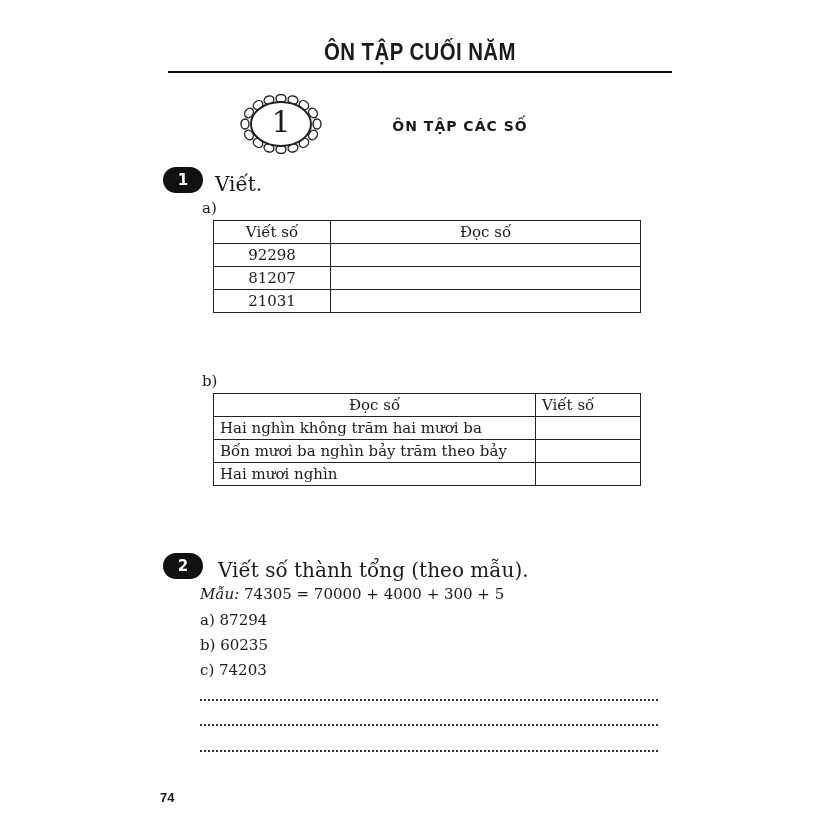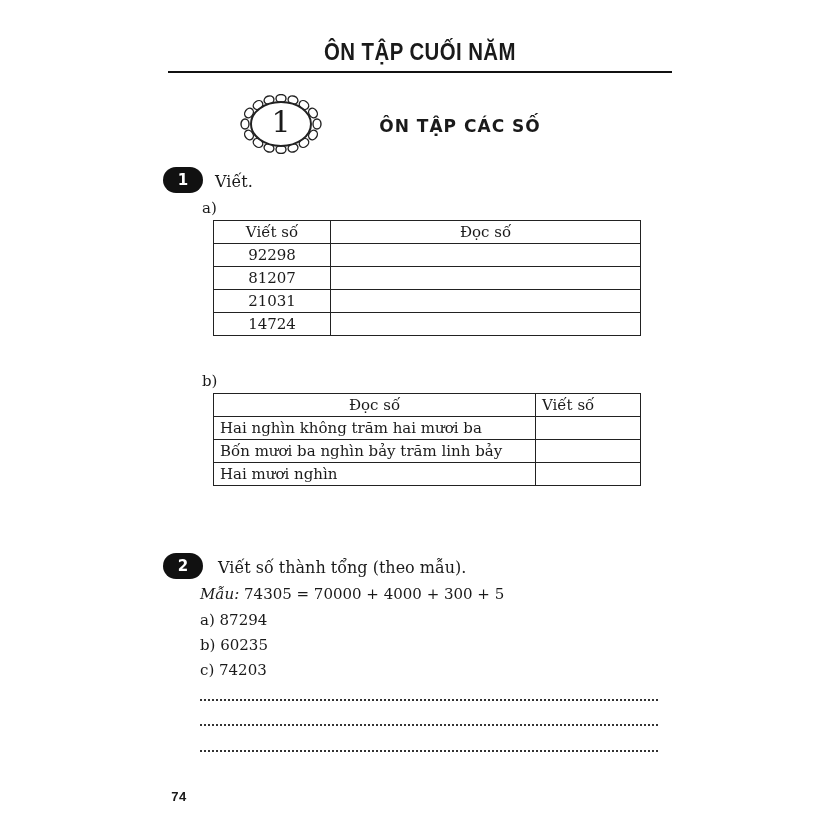--- a/index.html
+++ b/index.html
@@ -10,42 +10,42 @@
   .page-title {
     position:absolute; left:168px; width:504px; top:38px; text-align:center;
     font-family:"Liberation Sans", "DejaVu Sans", sans-serif; font-weight:bold;
     font-size:24px; letter-spacing:0.5px; transform:scaleX(0.85); transform-origin:center;
   }
   .title-rule { position:absolute; left:168px; width:504px; top:71px; height:2px; background:#111; }
 
   .lesson-badge { position:absolute; left:240px; top:94px; width:82px; height:60px; }
   .lesson-title {
     position:absolute; left:330px; top:110px; width:260px; text-align:center;
-    font-family:"DejaVu Sans", sans-serif; font-weight:bold; font-size:17px; line-height:32px;
+    font-family:"DejaVu Sans", sans-serif; font-weight:bold; font-size:14px; line-height:32px;
     letter-spacing:1px;
   }
 
   .ex-badge {
     position:absolute; width:40px; height:26px; background:#111; border-radius:14px;
     color:#fff; font-family:"DejaVu Sans", sans-serif; font-weight:bold; font-size:15px;
     text-align:center; line-height:26px;
   }
-  .ex-text { position:absolute; font-size:16px; }
+  .ex-text { position:absolute; font-size:20px; }
   .sub-label { position:absolute; font-size:15px; }
 
   table.grid { position:absolute; border-collapse:collapse; font-size:15px; }
   table.grid td { border:1.5px solid #222; height:22px; padding:0 6px; }
   .num-cell { text-align:center; }
   .hdr-center { text-align:center; }
 
   .line-item { position:absolute; left:200px; font-size:15px; }
   .dotted { position:absolute; left:200px; width:458px; border-bottom:2px dotted #333; height:0; }
   .page-number {
-    position:absolute; left:160px; top:790px; font-family:Liberation Mono, monospace;
-    font-weight:bold; font-size:13px;margin-left:11px;
+    position:absolute; left:160px; top:790px; font-family:Liberation Sans, sans-serif;
+    font-weight:bold; font-size:13px;
   }
   em.mau { font-style:italic; }
 </style>
 </head>
 <body>
 
 <div class="page-title">ÔN TẬP CUỐI NĂM</div>
 <div class="title-rule"></div>
 
 <div class="lesson-badge">
@@ -91,41 +91,37 @@
     <td></td>
   </tr>
   <tr>
     <td class="num-cell">81207</td>
     <td></td>
   </tr>
   <tr>
     <td class="num-cell">21031</td>
     <td></td>
   </tr>
-  <tr>
-    <td class="num-cell">14724</td>
-    <td></td>
-  </tr>
 </tbody>
   </table>
 
 <div class="sub-label" style="left:202px;top:372px;">b)</div>
 
 <table class="grid" style="left:213px;top:393px;width:428px;">
   <tbody>
       <tr>
     <td class="hdr-center">Đọc số</td>
     <td style="width:92px;">Viết số</td>
   </tr>
   <tr>
     <td>Hai nghìn không trăm hai mươi ba</td>
     <td></td>
   </tr>
   <tr>
-    <td>Bốn mươi ba nghìn bảy trăm linh bảy</td>
+    <td>Bốn mươi ba nghìn bảy trăm theo bảy</td>
     <td></td>
   </tr>
   <tr>
     <td>Hai mươi nghìn</td>
     <td></td>
   </tr>
 </tbody>
   </table>
 
 <div class="ex-badge" style="left:163px;top:553px;">2</div>

